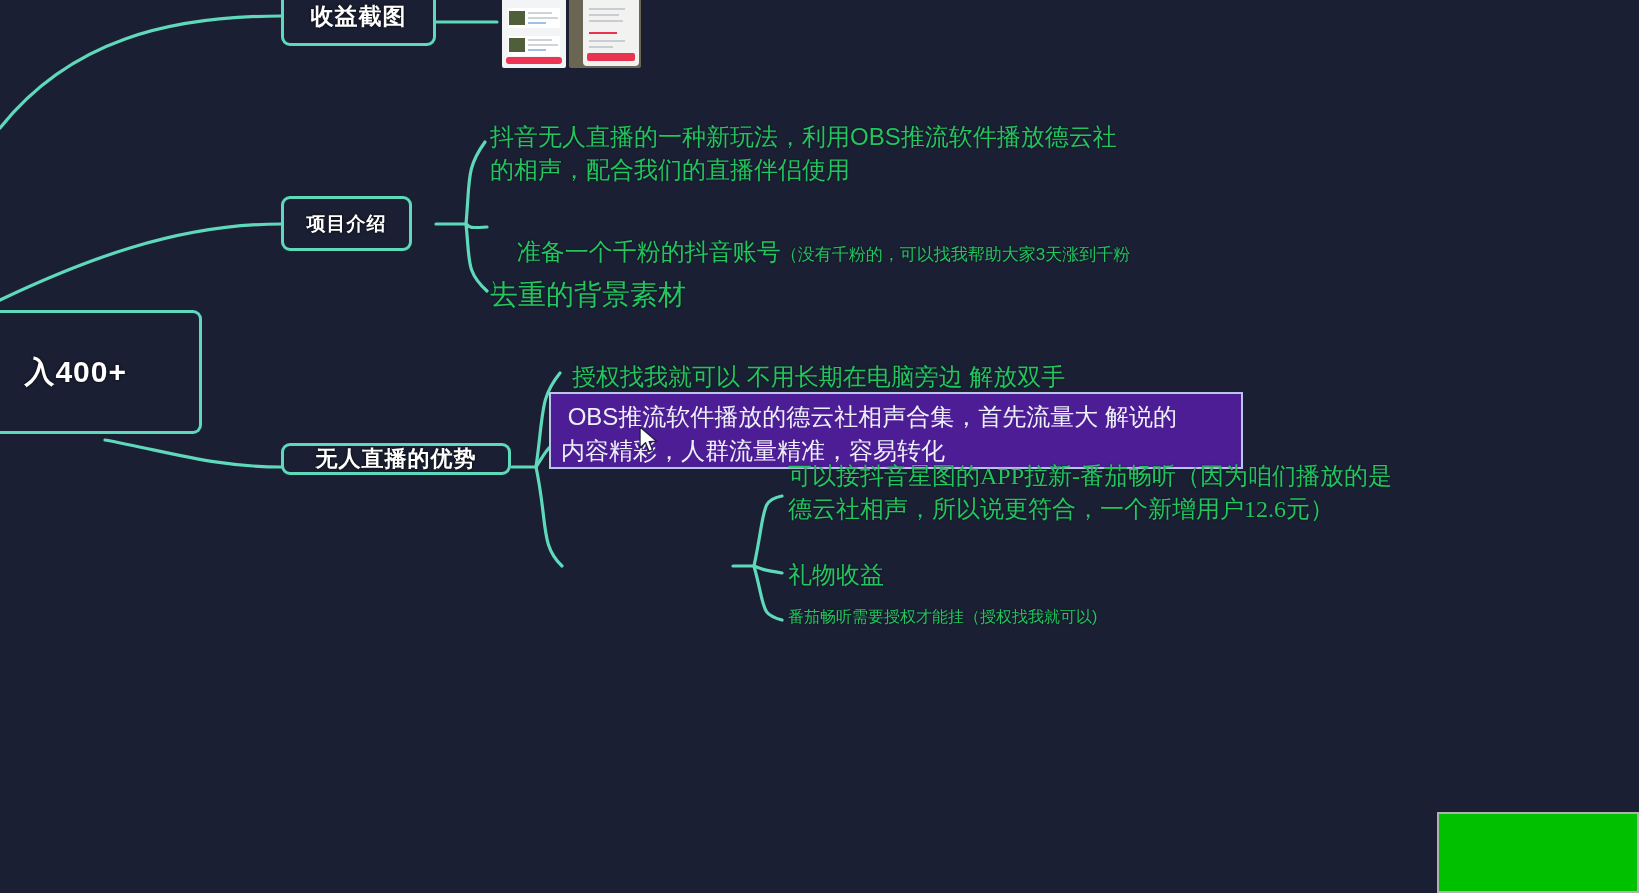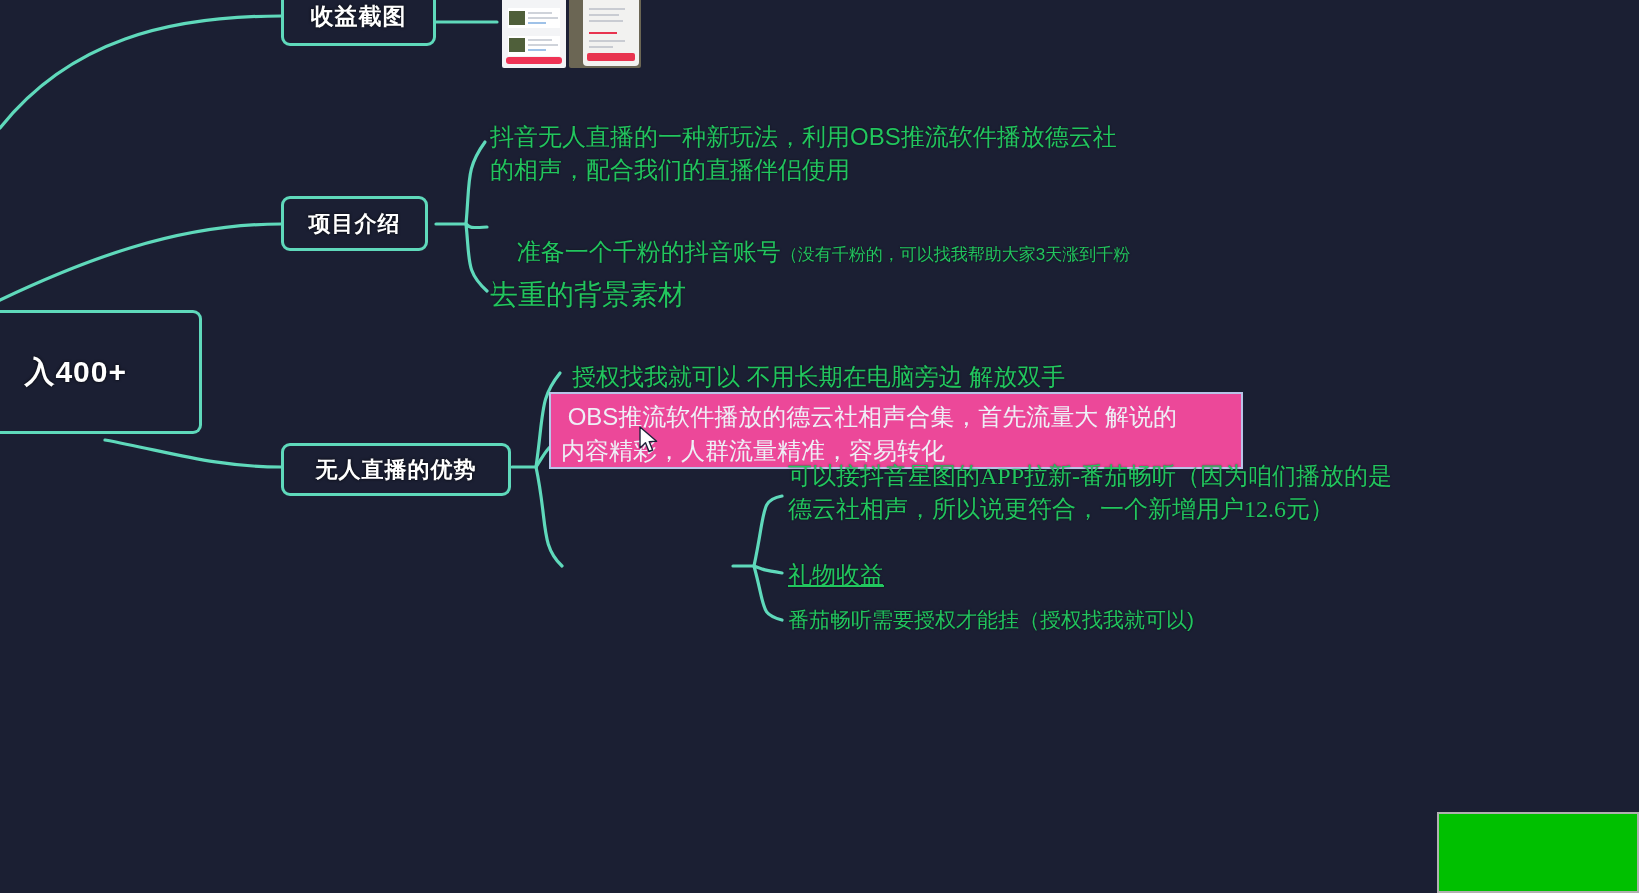--- a/index.html
+++ b/index.html
@@ -45,21 +45,21 @@
     white-space: pre-wrap;
     text-shadow: 0 0 2px rgba(0,0,0,0.6);
   }
   .small-note {
     font-size: 17px;
   }
   
   .selected-node {
     position: absolute;
     border: 2px solid #b9c4e8;
-    background: #ec4899;
+    background: #4c1d95;
     box-sizing: border-box;
     color: #eef0f7;
     line-height: 1.4;
   }
   
   .thumb-wrap {
     position: absolute;
     display: flex;
     gap: 3px;
   }
@@ -194,50 +194,50 @@
       <div class="ph-ln" style="top:10px; width:36px;"></div>
       <div class="ph-ln" style="top:16px; width:30px;"></div>
       <div class="ph-ln" style="top:22px; width:34px;"></div>
       <div class="ph-ln" style="top:34px; width:28px; background:#e8344f;"></div>
       <div class="ph-ln" style="top:42px; width:36px;"></div>
       <div class="ph-ln" style="top:48px; width:24px;"></div>
       <div class="ph-red"></div>
     </div>
   </div>
 
-  <div class="topic-box" style="left:281px; top:196px; width:147px; height:55px; font-size:22px;">
+  <div class="topic-box" style="left:281px; top:196px; width:131px; height:55px; font-size:19px;">
     <span>项目介绍</span>
   </div>
 
   <div class="text-node" style="left:490px; top:120px; width:680px; font-size:24px;">抖音无人直播的一种新玩法，利用OBS推流软件播放德云社
 的相声，配合我们的直播伴侣使用</div>
 
   <div class="text-node" style="left:490px; top:202px; width:700px; font-size:24px;">
     <span>准备一个千粉的抖音账号</span><span class="small-note">（没有千粉的，可以找我帮助大家3天涨到千粉
 ）</span>
   </div>
 
   <div class="text-node" style="left:490px; top:276px; width:400px; font-size:28px;">去重的背景素材</div>
 
-  <div class="topic-box" style="left:281px; top:443px; width:230px; height:53px; font-size:22px;">
+  <div class="topic-box" style="left:281px; top:443px; width:230px; height:32px; font-size:22px;">
     <span>无人直播的优势</span>
   </div>
 
   <div class="text-node" style="left:572px; top:360px; width:620px; font-size:24px;">授权找我就可以 不用长期在电脑旁边 解放双手</div>
 
   <div class="selected-node" style="left:549px; top:392px; width:694px; height:77px; padding:6px 10px 0 10px; font-size:24px; white-space:pre-wrap;"> OBS推流软件播放的德云社相声合集，首先流量大 解说的
 内容精彩，人群流量精准，容易转化</div>
 
 
   <div class="text-node" style="left:788px; top:460px; width:670px; font-size:24px;font-family:Liberation Serif, serif;">可以接抖音星图的APP拉新-番茄畅听（因为咱们播放的是
 德云社相声，所以说更符合，一个新增用户12.6元）</div>
 
-  <div class="text-node" style="left:788px; top:558px; width:260px; font-size:24px;text-decoration:underline;">礼物收益</div>
-
-  <div class="text-node" style="left:788px; top:606px; width:560px; font-size:21px;">番茄畅听需要授权才能挂（授权找我就可以)</div>
+  <div class="text-node" style="left:788px; top:558px; width:260px; font-size:24px;">礼物收益</div>
+
+  <div class="text-node" style="left:788px; top:606px; width:560px; font-size:16px;">番茄畅听需要授权才能挂（授权找我就可以)</div>
 
   <div class="green-rect" style="left:1437px; top:812px; width:202px; height:81px;"></div>
 
   <svg class="cursor" width="22" height="32" viewBox="0 0 22 32" style="left:638px; top:425px;" xmlns="http://www.w3.org/2000/svg">
     <path d="M2,2 L2,23 L7.5,17.8 L11,26.5 L14.6,25 L11.2,16.6 L18.6,16.3 Z" fill="#ffffff" stroke="#20223a" stroke-width="1.4" stroke-linejoin="round"></path>
   </svg>
 
 </div>
 
 </body></html>

